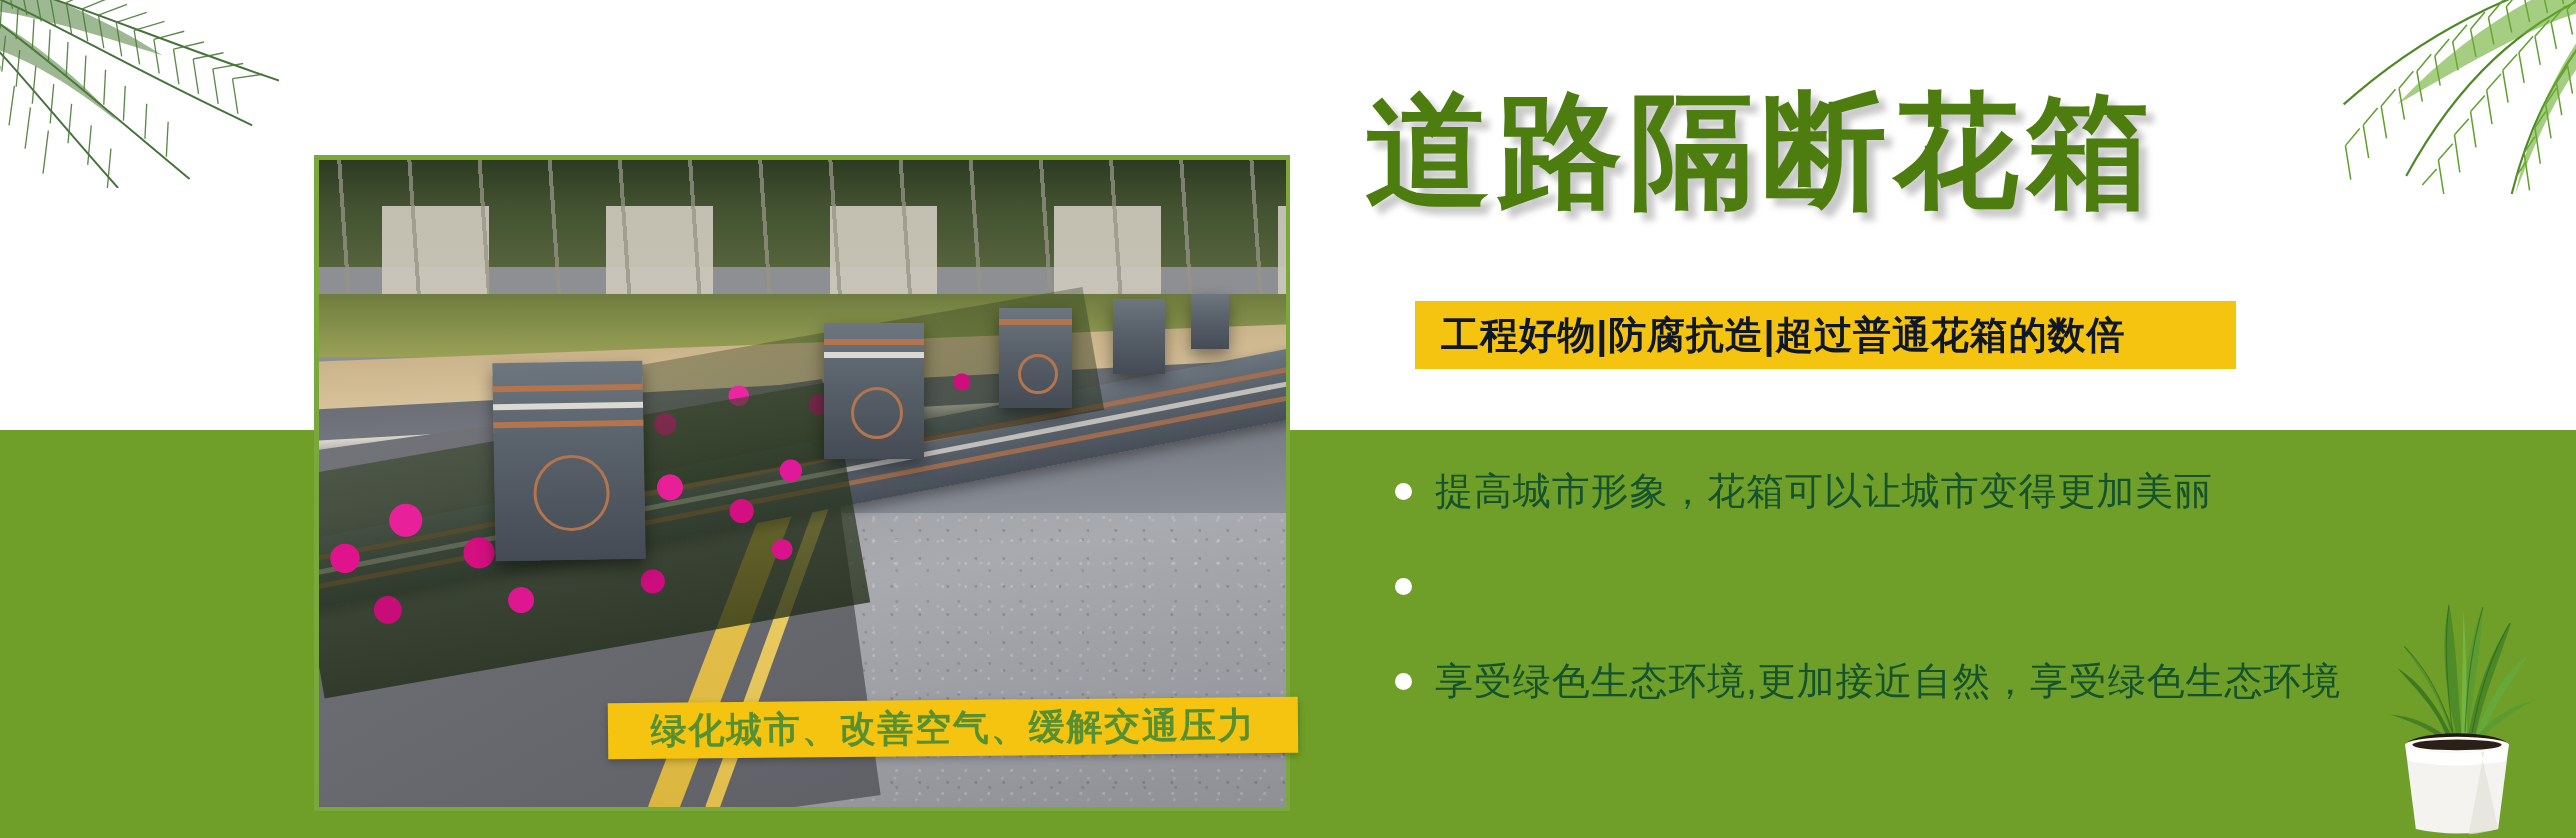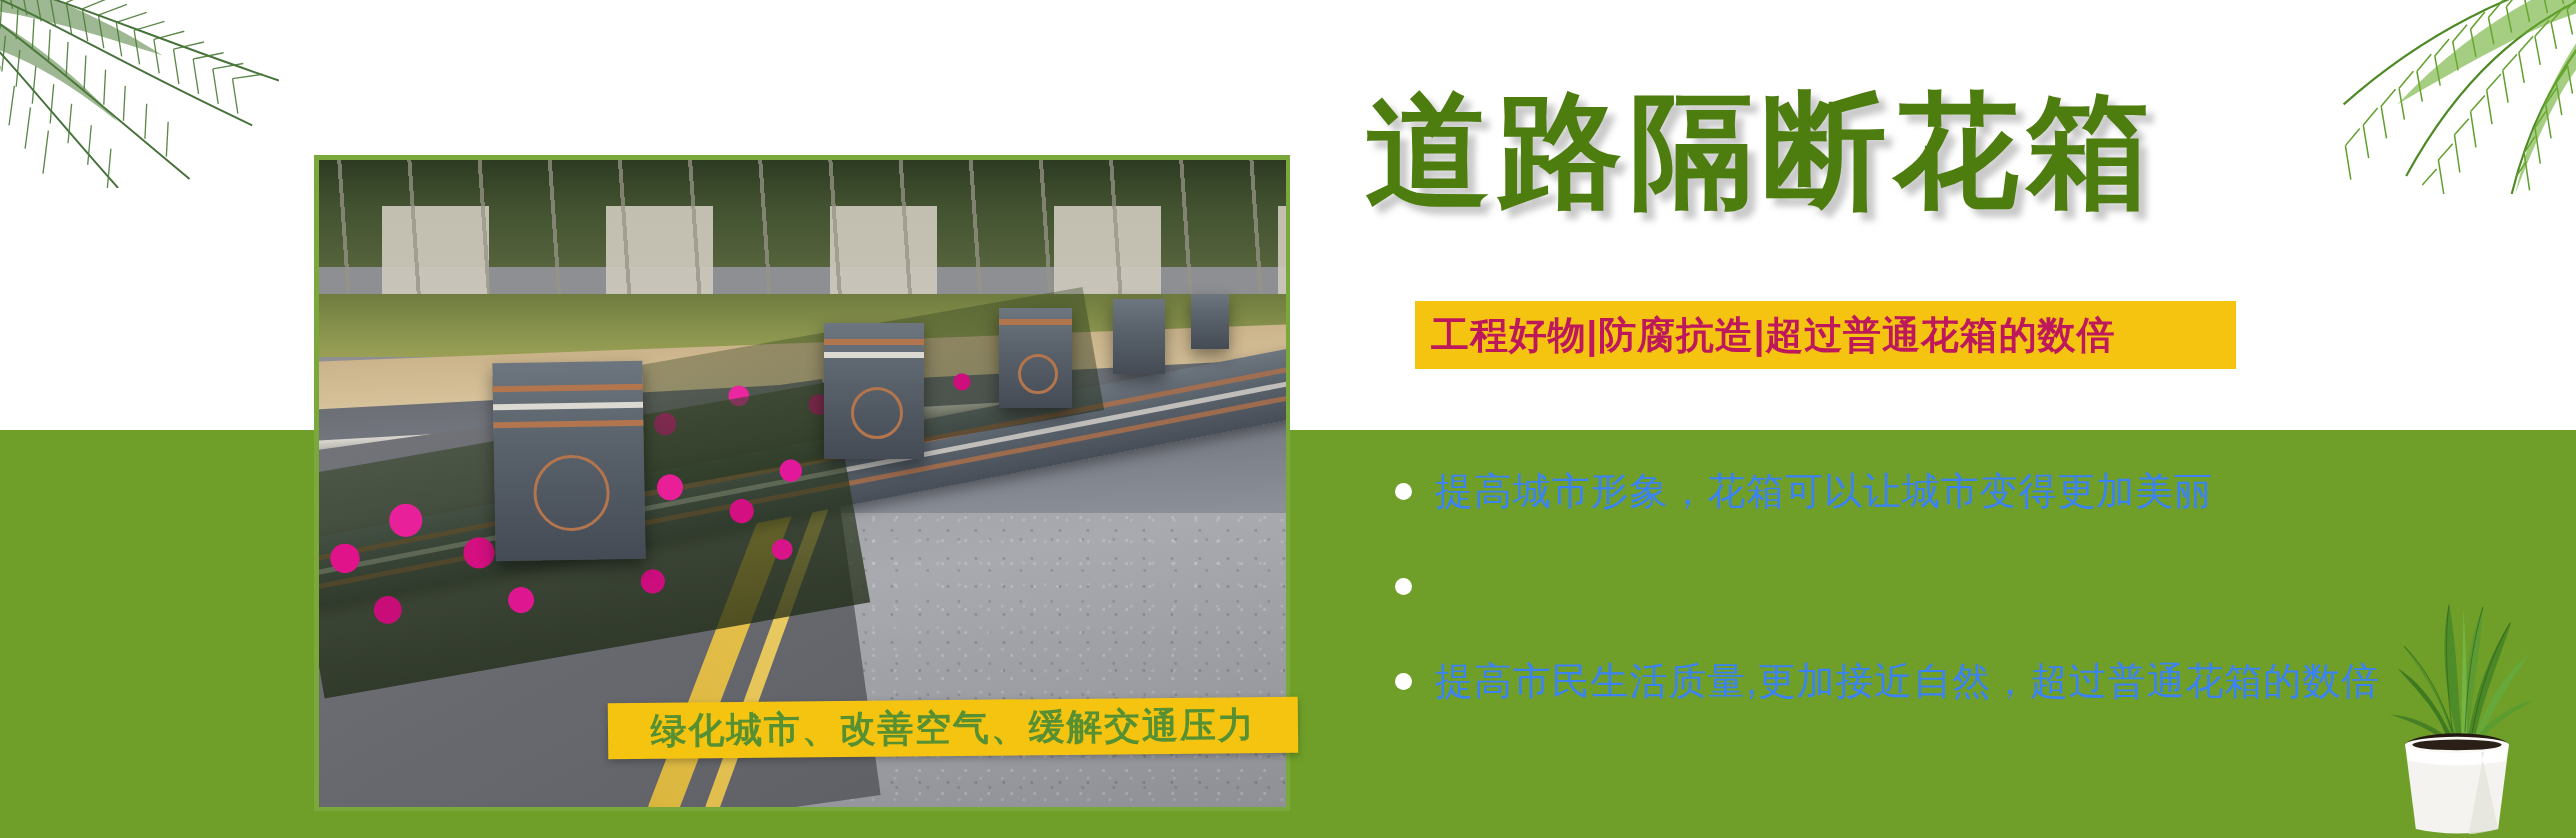--- a/index.html
+++ b/index.html
@@ -293,24 +293,24 @@
     position: absolute;
     left: 1415px;
     top: 301px;
     width: 821px;
     height: 68px;
     background: #F5C410;
     display: flex;
     align-items: center;
   }
   #tagline-text {
-    color: #be185d;
+    color: #0f172a;
     font-size: 38px;
     font-weight: bold;
-    padding-left: 16px;
+    padding-left: 26px;
     letter-spacing: 0.9px;
     white-space: nowrap;
   }
 
   #bullets {
     position: absolute;
     left: 1395px;
     top: 463px;
     width: 1162px;
   }
@@ -322,21 +322,21 @@
   }
   .bullet-dot {
     width: 17px;
     height: 17px;
     border-radius: 50%;
     background: #ffffff;
     flex: 0 0 auto;
     margin-right: 23px;
   }
   .bullet-text {
-    color: #3b82f6;
+    color: #14532d;
     font-size: 38px;
     letter-spacing: 0.9px;
     white-space: nowrap;
   }
 
   
   #potted-plant {
     position: absolute;
     right: 25px;
     bottom: 1.8px;
@@ -562,21 +562,21 @@
   <div id="bullets">
     <div class="bullet-row">
       <span class="bullet-dot"></span>
       <span class="bullet-text">提高城市形象，花箱可以让城市变得更加美丽</span>
     </div>
     <div class="bullet-row">
       <span class="bullet-dot"></span>
     </div>
     <div class="bullet-row">
       <span class="bullet-dot"></span>
-      <span class="bullet-text">提高市民生活质量,更加接近自然，超过普通花箱的数倍</span>
+      <span class="bullet-text">享受绿色生态环境,更加接近自然，享受绿色生态环境</span>
     </div>
   </div>
 
   <svg id="potted-plant" viewBox="0 0 210 285">
     <g>
 
       <path d="M104,170 C92,118 86,70 96,24 C104,64 106,120 110,170 Z" fill="#4E8C2A"></path>
       <path d="M110,170 C112,118 118,66 134,26 C132,72 122,124 118,170 Z" fill="#5C9B31"></path>
       <path d="M118,170 C126,124 142,78 166,44 C152,88 134,130 126,170 Z" fill="#4A8726"></path>
       <path d="M126,170 C140,132 160,100 186,80 C166,110 144,142 134,170 Z" fill="#67A83A"></path>

